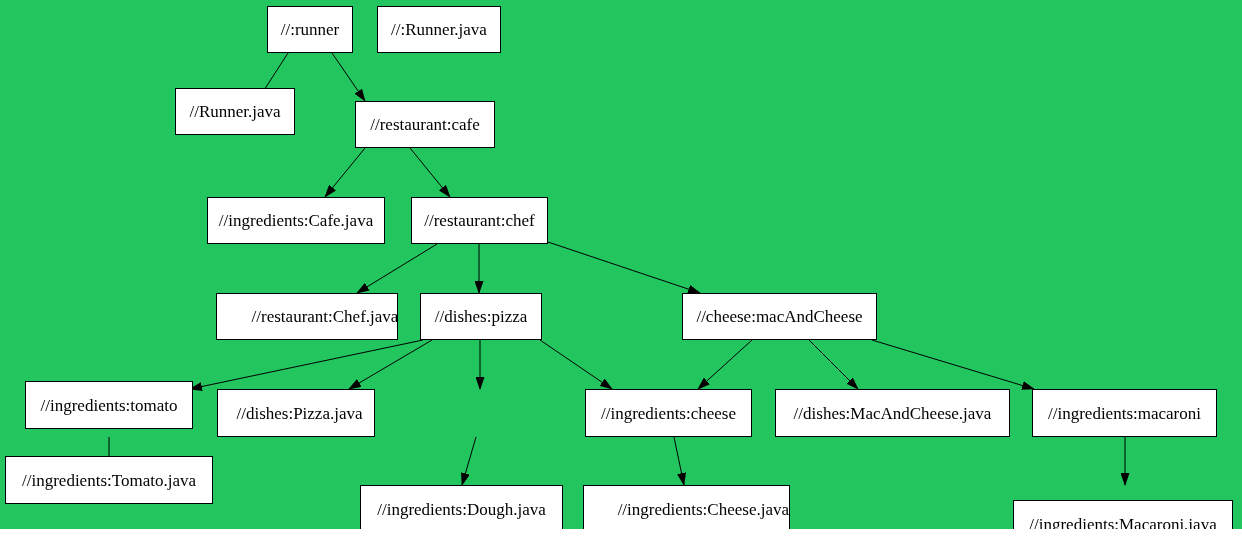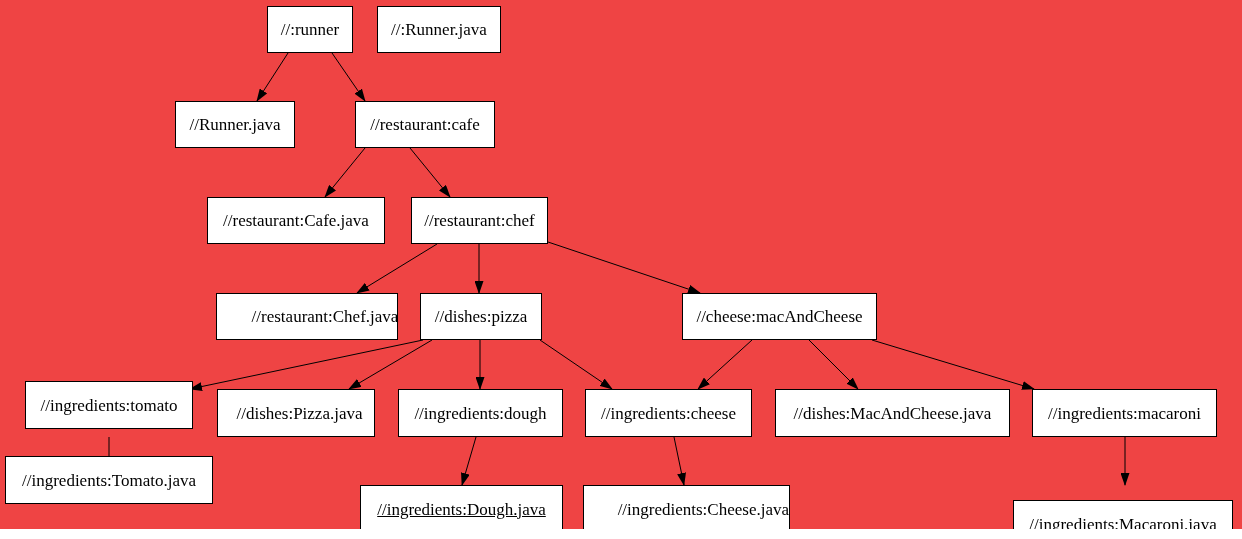--- a/index.html
+++ b/index.html
@@ -1,20 +1,20 @@
 <!DOCTYPE html>
 <html><head>
 <meta charset="utf-8">
 <style>
   html, body { margin: 0; padding: 0; background: #ffffff; }
   #diagram {
     position: relative;
     width: 1242px;
     height: 529px;
-    background: #ef4444;
+    background: #22c55e;
     font-family: "Liberation Serif", serif;
     overflow: hidden;
   }
   #edge-layer {
     position: absolute;
     left: 0; top: 0;
     width: 1242px; height: 539px;
   }
   .node {
     position: absolute;
@@ -61,63 +61,60 @@
         <line x1="1125" y1="437" x2="1125" y2="485" stroke="#000000" stroke-width="1" marker-end="url(#arrowhead)"></line>
       </g>
   </svg>
 
 <div class="node" style="left: 267px; top: 6px; width: 86px; height: 47px;">
       <span>//:runner</span>
     </div>
     <div class="node" style="left: 377px; top: 6px; width: 124px; height: 47px; text-align: center;">
       <span>//:Runner.java</span>
     </div>
-    <div class="node" style="left: 175px; top: 101px; width: 120px; height: 47px;">
+    <div class="node" style="left: 175px; top: 88px; width: 120px; height: 47px;">
       <span>//Runner.java</span>
     </div>
     <div class="node" style="left: 310px; top: 101px; width: 140px; height: 47px; margin-left: 45px;">
       <span>//restaurant:cafe</span>
     </div>
     <div class="node" style="left: 207px; top: 197px; width: 178px; height: 47px;">
-      <span>//restaurant:Cafe.java</span>
+      <span>//ingredients:Cafe.java</span>
     </div>
     <div class="node" style="left: 411px; top: 197px; width: 137px; height: 47px;">
       <span>//restaurant:chef</span>
     </div>
     <div class="node" style="left: 216px; top: 293px; width: 182px; height: 47px; padding-left: 36px;">
       <span>//restaurant:Chef.java</span>
     </div>
     <div class="node" style="left: 420px; top: 293px; width: 122px; height: 47px;">
       <span>//dishes:pizza</span>
     </div>
     <div class="node" style="left: 682px; top: 293px; width: 195px; height: 47px;">
       <span>//cheese:macAndCheese</span>
     </div>
     <div class="node" style="left: 25px; top: 381px; width: 168px; height: 48px;">
       <span>//ingredients:tomato</span>
     </div>
     <div class="node" style="left: 217px; top: 389px; width: 158px; height: 48px; padding-left: 7px;">
       <span>//dishes:Pizza.java</span>
     </div>
-    <div class="node" style="left: 398px; top: 389px; width: 165px; height: 48px;">
-      <span>//ingredients:dough</span>
-    </div>
     <div class="node" style="left: 585px; top: 389px; width: 167px; height: 48px;">
       <span>//ingredients:cheese</span>
     </div>
     <div class="node" style="left: 775px; top: 389px; width: 235px; height: 48px;">
       <span>//dishes:MacAndCheese.java</span>
     </div>
     <div class="node" style="left: 1032px; top: 389px; width: 185px; height: 48px;">
       <span>//ingredients:macaroni</span>
     </div>
     <div class="node" style="left: 5px; top: 456px; width: 208px; height: 48px;">
       <span>//ingredients:Tomato.java</span>
     </div>
-    <div class="node" style="left: 360px; top: 485px; width: 203px; height: 48px; text-decoration: underline;">
+    <div class="node" style="left: 360px; top: 485px; width: 203px; height: 48px;">
       <span>//ingredients:Dough.java</span>
     </div>
     <div class="node" style="left: 583px; top: 485px; width: 207px; height: 48px; justify-content: flex-end;">
       <span>//ingredients:Cheese.java</span>
     </div>
     <div class="node" style="left: 1013px; top: 485px; width: 220px; height: 48px; margin-top: 15px;">
       <span>//ingredients:Macaroni.java</span>
     </div>
   </div>
 

